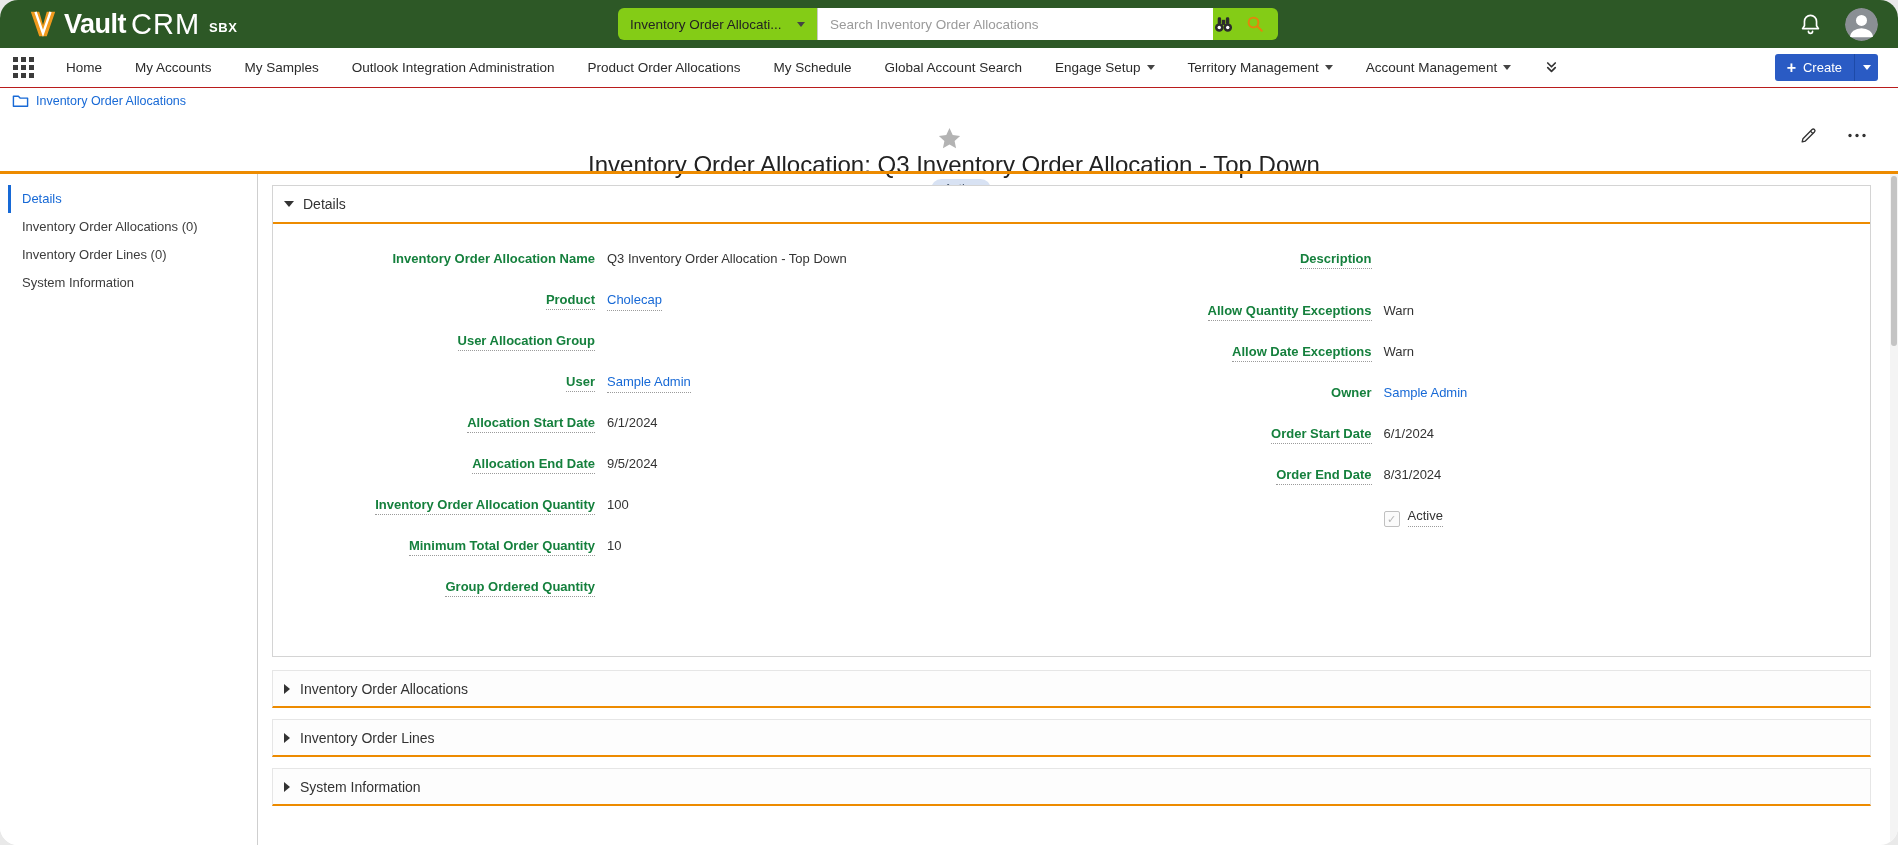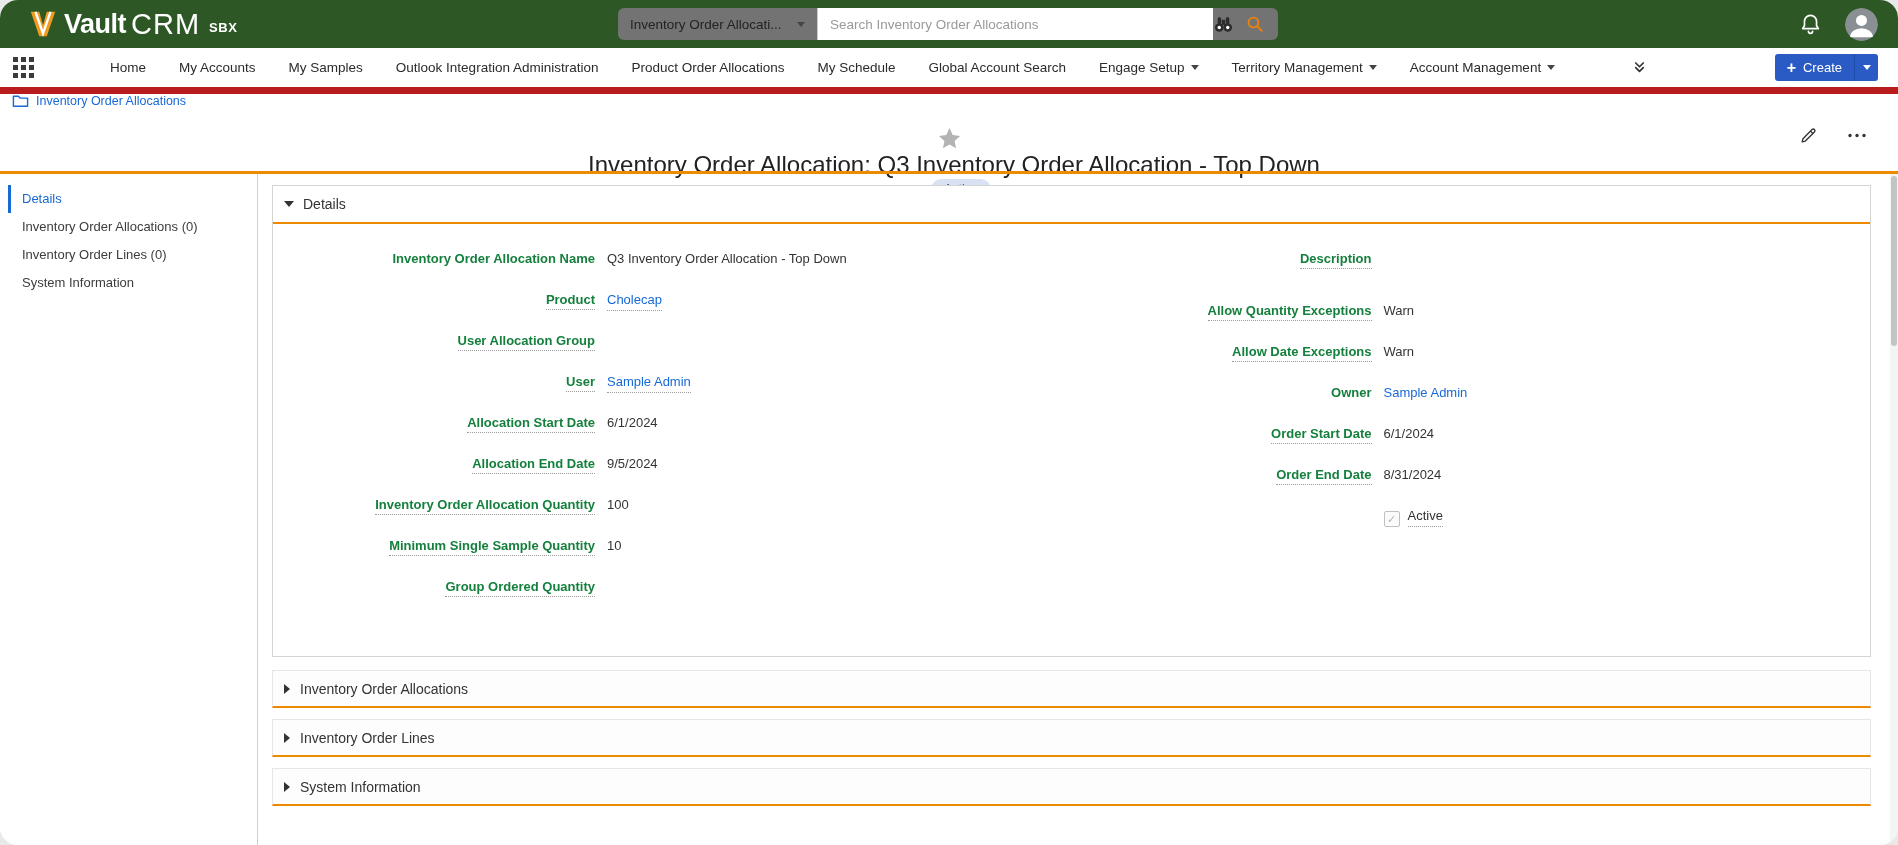--- a/index.html
+++ b/index.html
@@ -7,39 +7,39 @@
        font-family:"Liberation Sans","DejaVu Sans",sans-serif;color:#333;border-radius:18px;}
 
   
   .topbar{position:absolute;top:0;left:0;right:0;height:48px;background:#2D5826;}
   .brand{position:absolute;left:28px;top:0;height:48px;display:flex;align-items:center;}
   .brand-v{margin-right:6px;display:flex;align-items:center;}
   .brand-vault{font-size:27px;font-weight:bold;color:#fff;letter-spacing:-.5px;}
   .brand-crm{font-size:29px;font-weight:300;color:#fff;margin-left:5px;letter-spacing:1px;}
   .brand-env{font-size:13px;font-weight:bold;color:#fff;margin-left:9px;margin-top:6px;letter-spacing:.5px;}
 
-  .searchbar{position:absolute;left:618px;top:8px;width:660px;height:32px;background:#737373;
+  .searchbar{position:absolute;left:618px;top:8px;width:660px;height:32px;background:#84cc16;
              border-radius:6px;display:flex;align-items:center;overflow:hidden;}
   .search-scope{width:200px;height:100%;display:flex;align-items:center;justify-content:space-between;
                 padding:0 12px;box-sizing:border-box;border-right:1px solid #c9c9c9;cursor:pointer;}
   .search-scope span{font-size:13.5px;color:#222;white-space:nowrap;overflow:hidden;}
   .tri{width:0;height:0;display:inline-block;}
   .tri-down{border-left:4.5px solid transparent;border-right:4.5px solid transparent;border-top:5.5px solid #444;}
   .search-input{flex:1;height:100%;border:none;outline:none;font-size:13.5px;color:#333;padding:0 12px;
                 font-family:"Liberation Sans",sans-serif;}
   .search-input::placeholder{color:#9a9a9a;}
   .search-icons{display:flex;align-items:center;gap:12px;padding-right:14px;}
   .icon-btn{display:inline-flex;align-items:center;justify-content:center;cursor:pointer;background:none;border:none;padding:0;}
 
   .top-right{position:absolute;right:20px;top:0;height:48px;display:flex;align-items:center;gap:22px;}
   .avatar{width:33px;height:33px;border-radius:50%;overflow:hidden;cursor:pointer;}
 
   
   .navbar{position:absolute;top:48px;left:0;right:0;height:39px;background:#fff;
-          border-bottom:7px solid #b91c1c;display:flex;align-items:center;gap:44px;}
+          border-bottom:1px solid #b91c1c;display:flex;align-items:center;}
   .waffle{margin-left:13px;display:grid;grid-template-columns:repeat(3,5px);grid-gap:3px;cursor:pointer;}
   .waffle i{width:5px;height:5px;background:#3b3b3b;display:block;}
   .nav-items{display:flex;align-items:center;margin-left:32px;gap:33px;}
   .nav-item{font-size:13.5px;color:#2b2b2b;display:flex;align-items:center;gap:6px;cursor:pointer;white-space:nowrap;}
   .tri-down-sm{border-left:4px solid transparent;border-right:4px solid transparent;border-top:5px solid #444;}
   .more-tabs{margin-left:33px;cursor:pointer;display:flex;align-items:center;}
   .create-split{position:absolute;right:20px;top:6px;display:flex;height:27px;}
   .create-btn{background:#2A5BC4;color:#fff;border:none;border-radius:3px 0 0 3px;font-size:13px;
               padding:0 12px;display:flex;align-items:center;gap:7px;cursor:pointer;font-family:inherit;}
   .create-plus{font-size:16px;font-weight:bold;line-height:1;}
@@ -308,21 +308,21 @@
               <span class="f-text">9/5/2024</span>
             </div>
           </div>
           <div class="field-row">
             <div class="f-label"><span class="help">Inventory Order Allocation Quantity</span></div>
             <div class="f-value-cell">
               <span class="f-text">100</span>
             </div>
           </div>
           <div class="field-row">
-            <div class="f-label"><span class="help">Minimum Single Sample Quantity</span></div>
+            <div class="f-label"><span class="help">Minimum Total Order Quantity</span></div>
             <div class="f-value-cell">
               <span class="f-text">10</span>
             </div>
           </div>
           <div class="field-row">
             <div class="f-label"><span class="help">Group Ordered Quantity</span></div>
             <div class="f-value-cell"></div>
           </div>
         </div>
       <div class="fcol fcol-r" id="fields-right">

